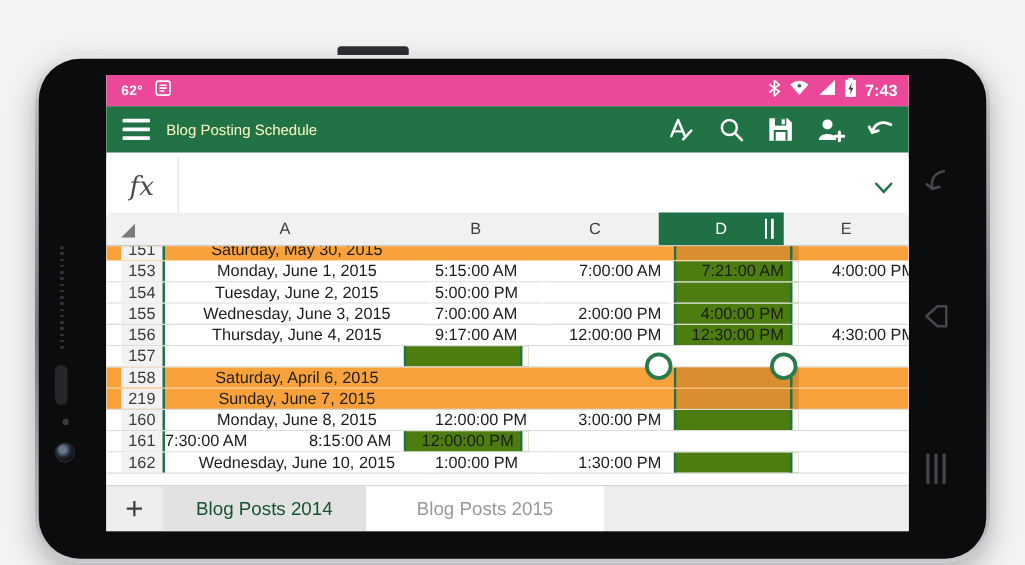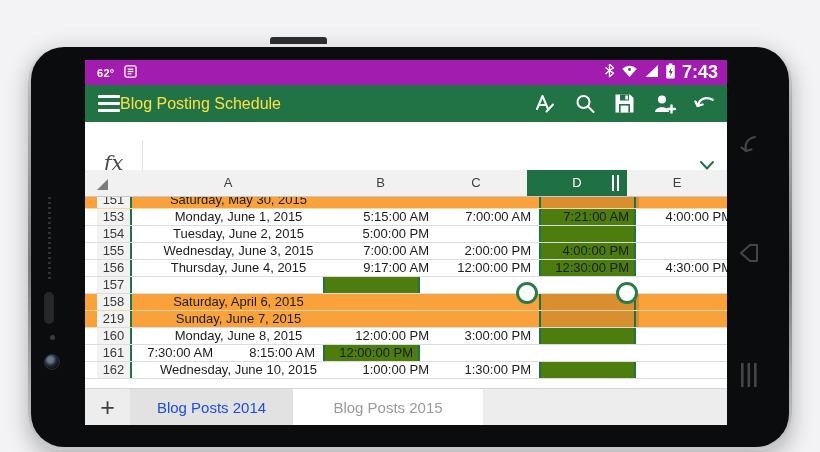--- a/index.html
+++ b/index.html
@@ -18,35 +18,35 @@
   .sensor-dot{position:absolute;left:50px;top:335px;width:5px;height:5px;border-radius:50%;background:#3a3b3f;}
   .camera{position:absolute;left:44px;top:354px;width:16px;height:16px;border-radius:50%;
           background:radial-gradient(circle at 38% 34%, #64798e 0 20%, #23262e 48%, #0e0f12 75%);
           border:1px solid #2c2d31;}
   
   .nav-icon{position:absolute;left:736px;width:26px;height:26px;}
   .nav-icon svg{display:block;}
   
   .screen{position:absolute;left:85px;top:60px;width:642px;height:365px;background:#fff;overflow:hidden;}
   
-  .statusbar{position:absolute;left:0;top:0;width:642px;height:25px;background:#a21caf;color:#fff;
+  .statusbar{position:absolute;left:0;top:0;width:642px;height:25px;background:#ec4899;color:#fff;
              display:flex;align-items:center;gap:19px;}
   .sb-left{display:flex;align-items:center;gap:9px;padding-left:12px;}
   .sb-temp{font-size:11px;font-weight:bold;letter-spacing:.3px;}
   .sb-right{margin-left:auto;display:flex;align-items:center;gap:6px;padding-right:9px;}
-  .sb-time{font-size:18px;font-weight:bold;}
+  .sb-time{font-size:13px;font-weight:bold;}
   
   .appbar{position:absolute;left:0;top:25px;width:642px;height:37px;background:#217346;display:flex;align-items:center;}
   .hamburger{width:22px;margin-left:13px;display:flex;flex-direction:column;gap:4px;}
   .hamburger i{display:block;height:3px;background:#fff;border-radius:1px;}
-  .app-title{color:#fde047;font-size:16px;white-space:nowrap;}
+  .app-title{color:#fef9c3;font-size:12px;margin-left:13px;white-space:nowrap;}
   .appbar-icons{margin-left:auto;display:flex;align-items:center;gap:17px;padding-right:11px;}
   .abicon{width:23px;height:23px;display:flex;align-items:center;justify-content:center;position:relative;}
   
-  .formulabar{position:absolute;left:0;top:80px;width:642px;height:47px;background:#fff;border-bottom:1px solid #cfcfcf;}
+  .formulabar{position:absolute;left:0;top:66px;width:642px;height:47px;background:#fff;border-bottom:1px solid #cfcfcf;}
   .fxbox{position:absolute;left:0;top:0;width:58px;height:46px;border-right:1px solid #e4e4e4;
          display:flex;align-items:center;justify-content:center;
          font-family:"DejaVu Serif","Liberation Serif",serif;font-style:italic;font-size:21px;color:#4a4a4a;}
   .fx-input{position:absolute;left:59px;top:0;width:550px;height:46px;border:0;outline:none;font-size:14px;background:transparent;}
   .fx-chevron{position:absolute;right:12px;top:17px;}
   
   .colheaders{position:absolute;left:0;top:110px;width:642px;height:27px;background:#f1f1f2;
               border-bottom:1px solid #c9c9c9;display:flex;}
   .selall{width:35px;height:26px;display:flex;align-items:flex-end;justify-content:center;padding-bottom:6px;}
   .selall i{width:0;height:0;border-left:11px solid transparent;border-bottom:11px solid #7b7b7b;}
@@ -57,35 +57,35 @@
                  background:linear-gradient(90deg,#fff 0 2px,transparent 2px 5px,#fff 5px 7px);}
   
   .grid{position:absolute;left:0;top:137px;width:642px;height:191px;background:#fff;overflow:hidden;}
   .grid-inner{margin-top:-5px;}
   .grid-row{display:flex;height:17px;border-bottom:1px solid #dcdcdc;background:#fff;}
   .grid-row.weekend{background:#f9a23c;}
   .grid-row.weekend.sep-light{border-bottom-color:rgba(255,255,255,.55);}
   .rownum{width:35px;background:#f2f2f3;color:#3a3a3a;font-size:13px;line-height:16px;text-align:center;
           border-right:2px solid #217346;flex:none;margin-left:12px;}
   .cell{font-size:13px;line-height:16px;color:#1c1c1c;white-space:nowrap;overflow:visible;flex:none;
-        border-right:3px solid #ffffff;}
+        border-right:5px solid #ffffff;}
   .weekend .cell{border-right-color:transparent;}
   .c0{width:216px;text-align:center;}
-  .c1{width:89px;text-align:right;padding-right:5px;}
+  .c1{width:89px;padding-right:5px;}
   .c2{width:102px;text-align:right;padding-right:5px;}
   .c3{width:100px;text-align:right;padding-right:7px;}
   .c4{width:100px;text-align:right;padding-right:7px;border-right:none;}
   .cell.selcol{background:#4d7c0f;box-shadow:inset 2px 0 0 #217346, inset -2px 0 0 #217346;}
   .weekend .cell.selcol{background:#d98e2f;}
   .sel-handle{position:absolute;width:22px;height:22px;border:3px solid #2a7a4d;border-radius:50%;background:#fff;z-index:6;}
   
   .tabbar{position:absolute;left:0;top:328px;width:642px;height:37px;background:#ededee;border-top:1px solid #d5d5d5;
           display:flex;align-items:stretch;z-index:7;}
   .addsheet{width:45px;display:flex;align-items:center;justify-content:center;font-size:25px;font-weight:300;color:#3f3f3f;}
-  .sheet-tab{width:163px;display:flex;align-items:center;justify-content:center;font-size:15px;color:#1d4ed8;background:#e2e2e3;}
+  .sheet-tab{width:163px;display:flex;align-items:center;justify-content:center;font-size:15px;color:#14532d;background:#e2e2e3;}
   .sheet-tab.active{background:#fff;color:#9a9a9a;width:190px;}
 </style>
 </head>
 <body>
 
 <div class="stage">
 
   <div class="vol-btn"></div>
 
   <div class="phone">

